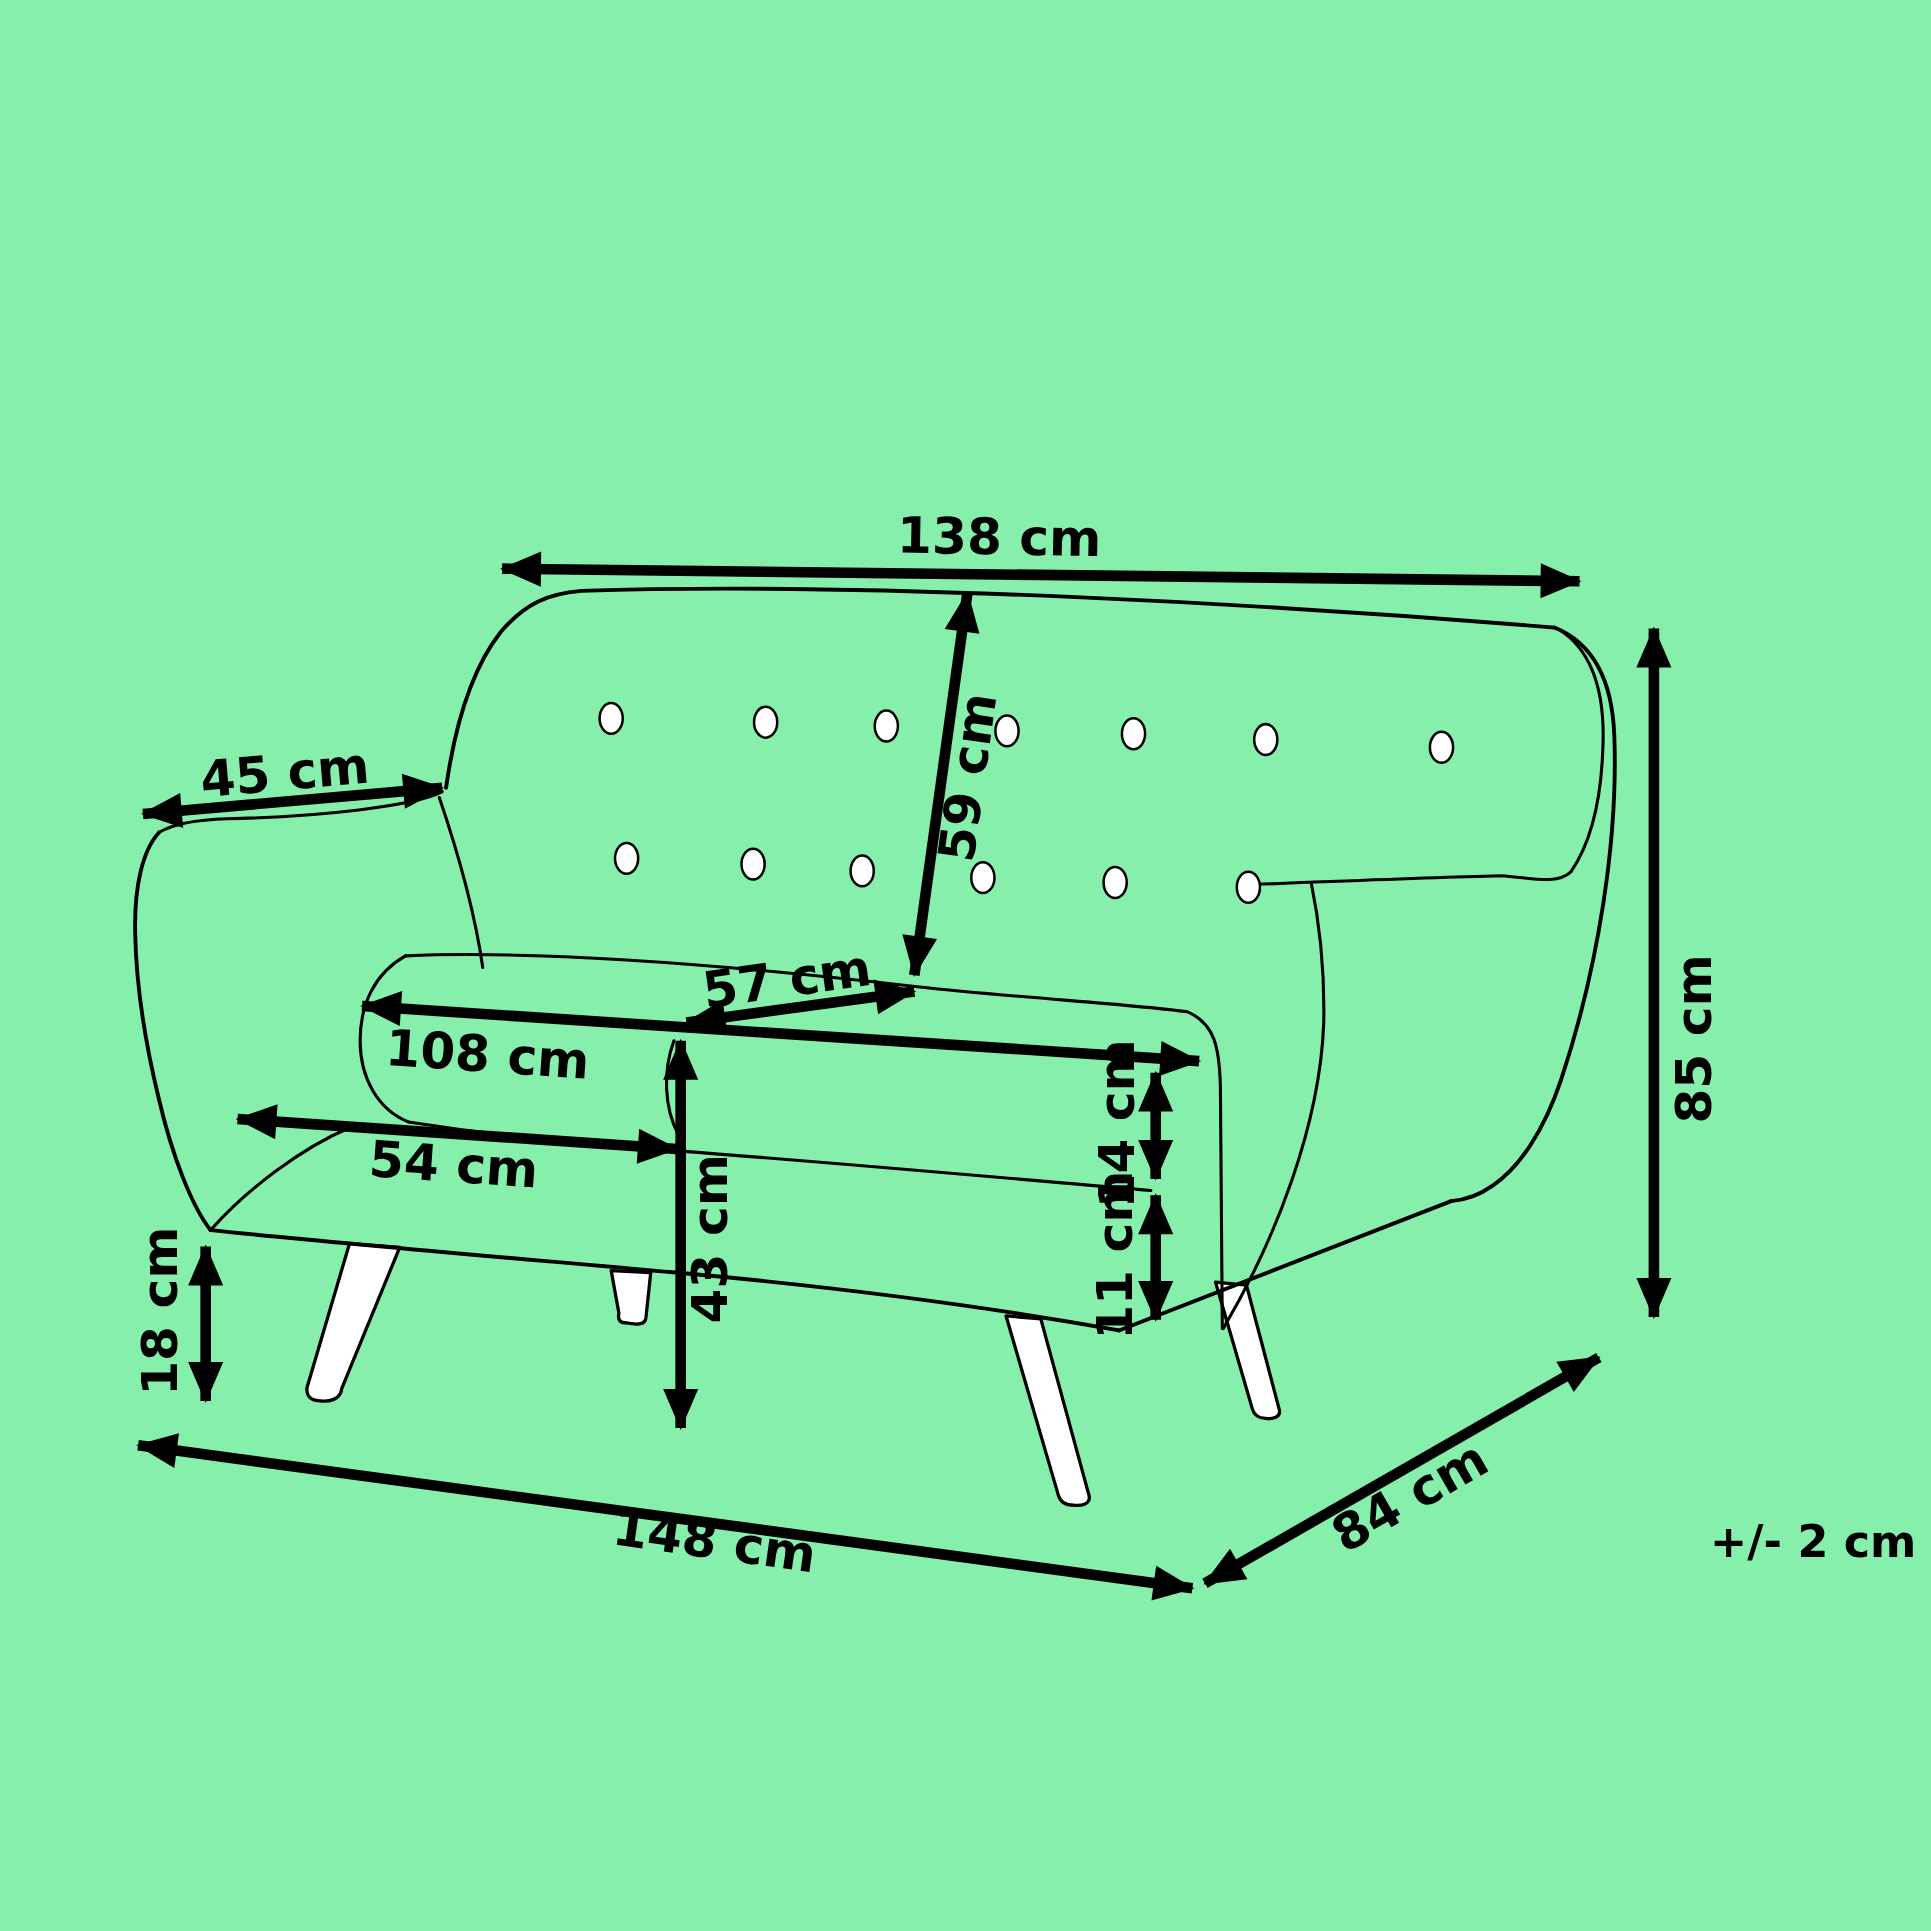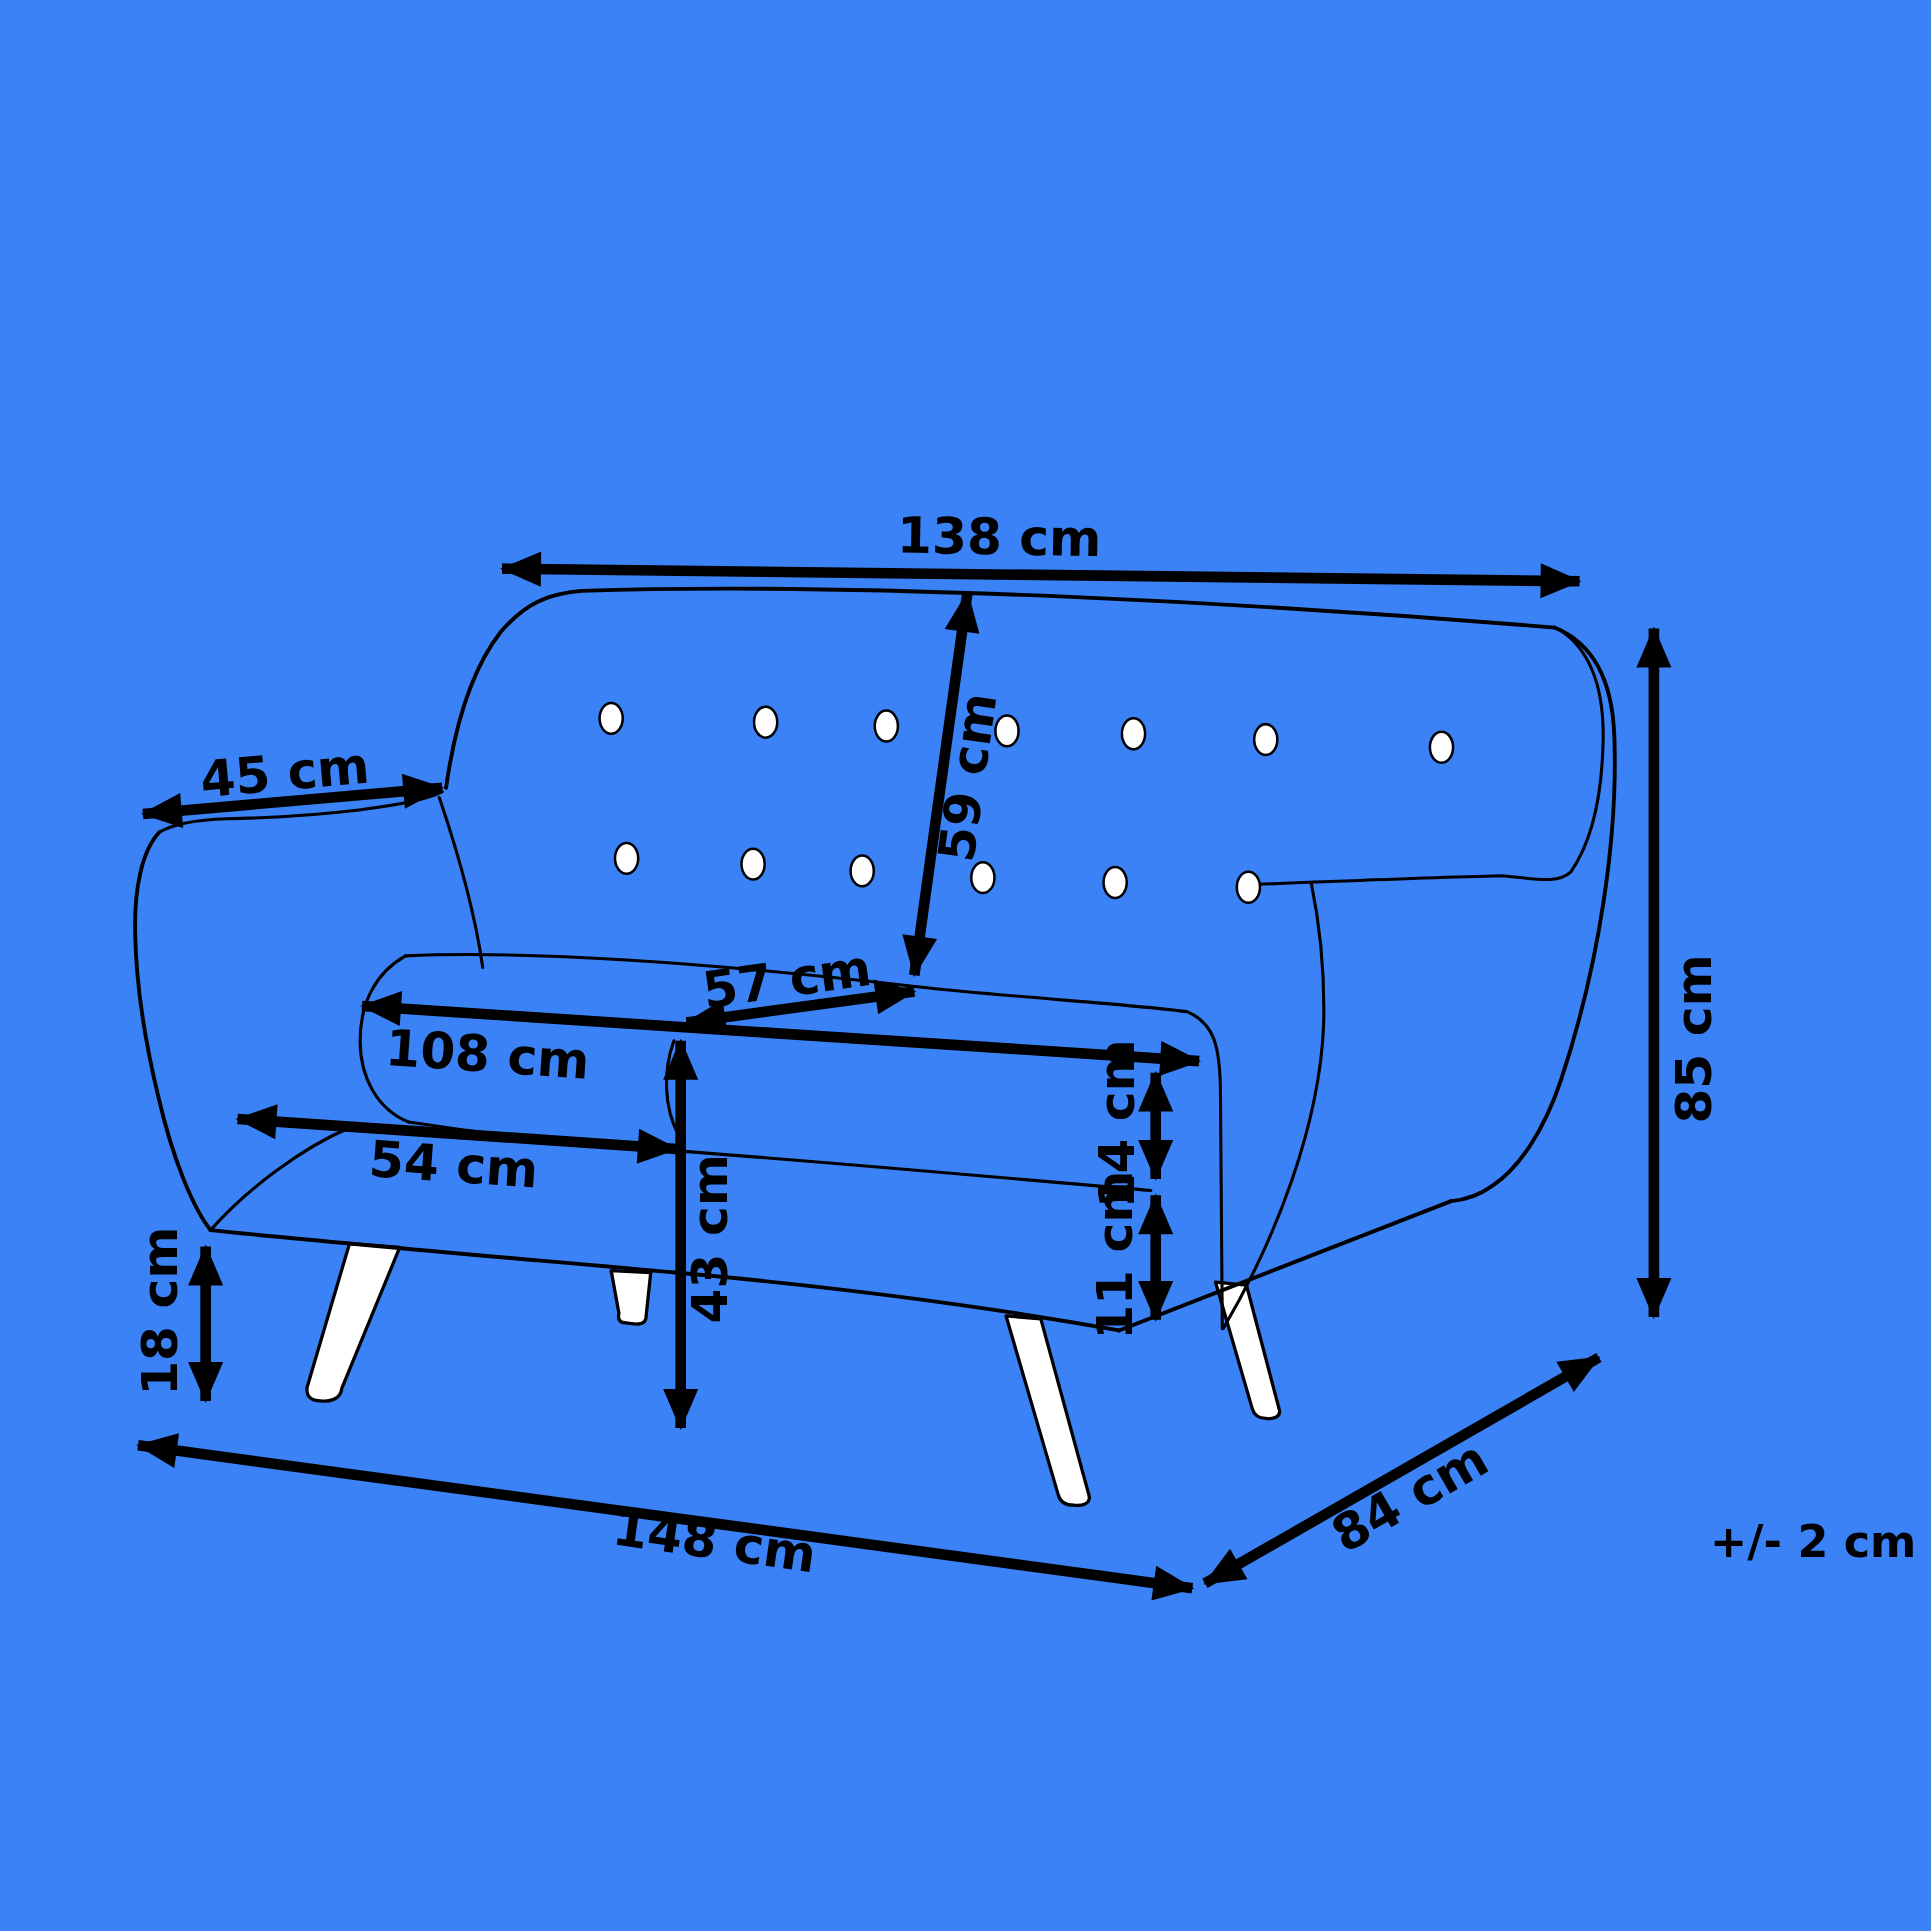--- a/index.html
+++ b/index.html
@@ -1,16 +1,16 @@
 <!DOCTYPE html>
 <html><head>
 <meta charset="utf-8">
 <style>
   html,body{margin:0;padding:0;background:#fff;}
-  .stage{width:1931px;height:1931px;background:#3b82f6;position:relative;font-family:"DejaVu Sans",sans-serif;}
+  .stage{width:1931px;height:1931px;background:#86efac;position:relative;font-family:"DejaVu Sans",sans-serif;}
   svg{display:block;}
   .dim-label{font-family:"DejaVu Sans",sans-serif;font-weight:bold;font-size:52px;fill:#000;}
   .tol-label{font-family:"DejaVu Sans",sans-serif;font-weight:bold;font-size:46px;fill:#000;}
   .outline{fill:none;stroke:#000;stroke-width:4;stroke-linecap:round;stroke-linejoin:round;}
   .inner{fill:none;stroke:#000;stroke-width:3.2;stroke-linecap:round;stroke-linejoin:round;}
   .leg{fill:#fff;stroke:#000;stroke-width:3.4;stroke-linejoin:round;}
   .btn{fill:#fff;stroke:#000;stroke-width:2.6;}
   .dim{stroke:#000;stroke-width:11;fill:none;}
 </style>
 </head>

